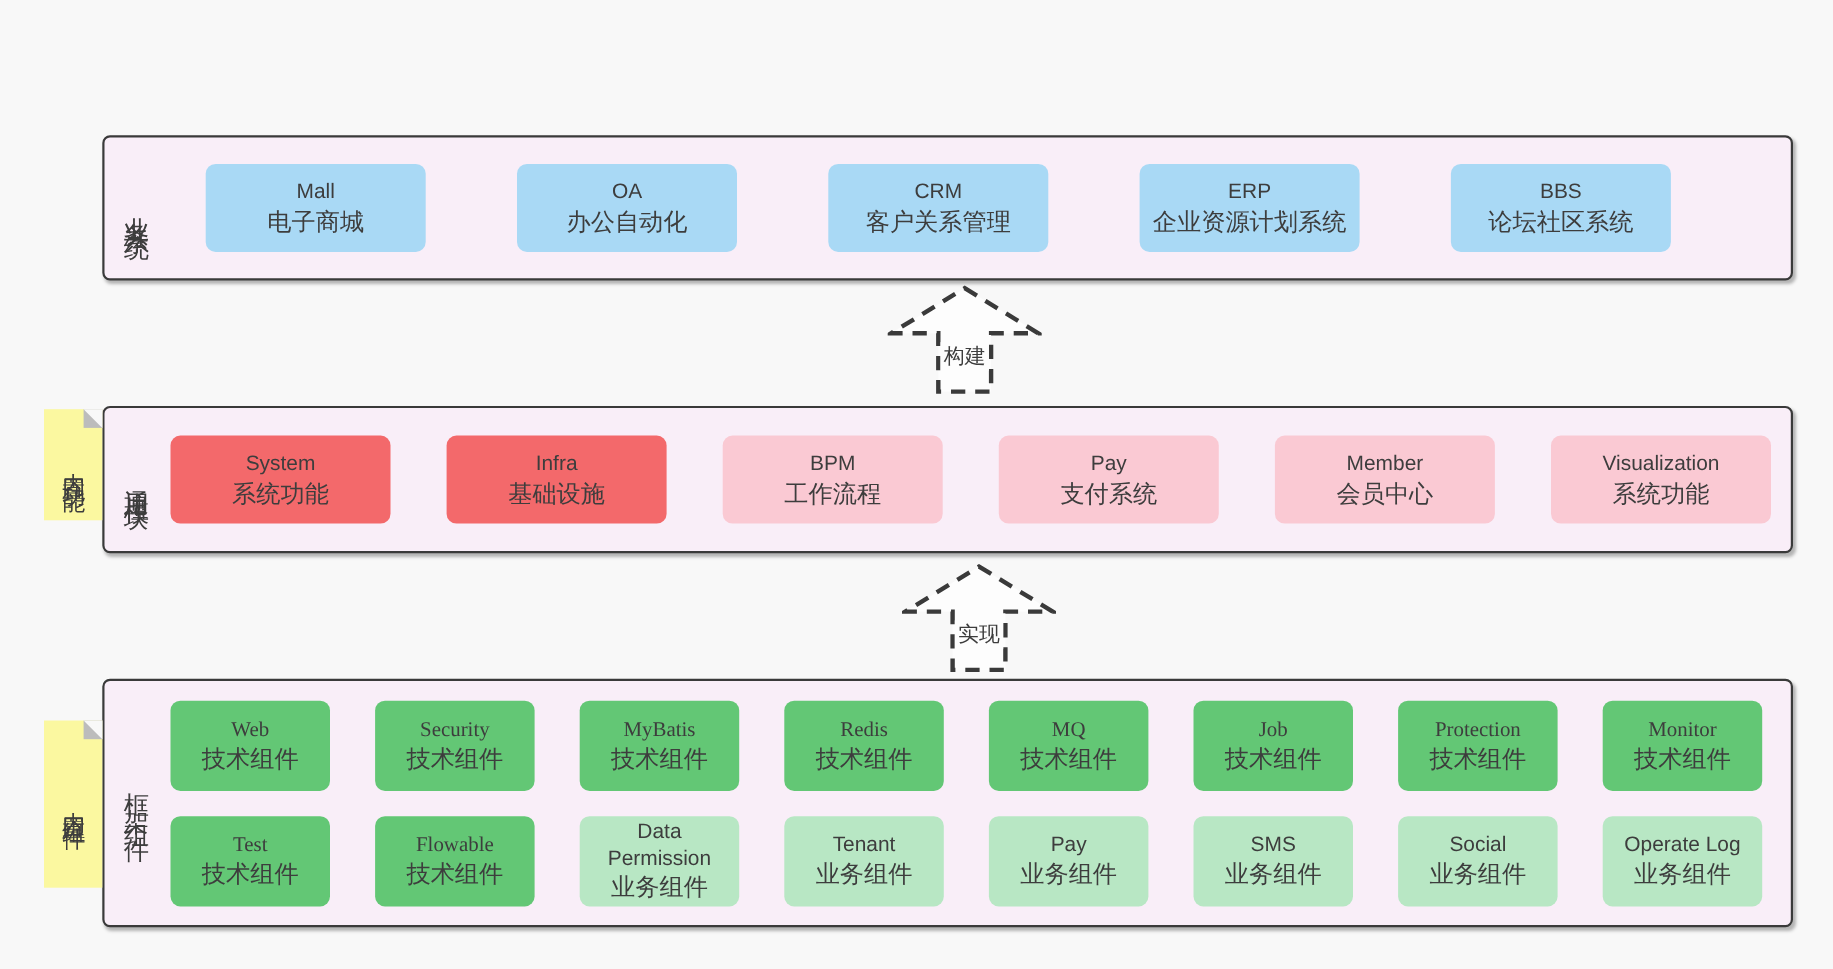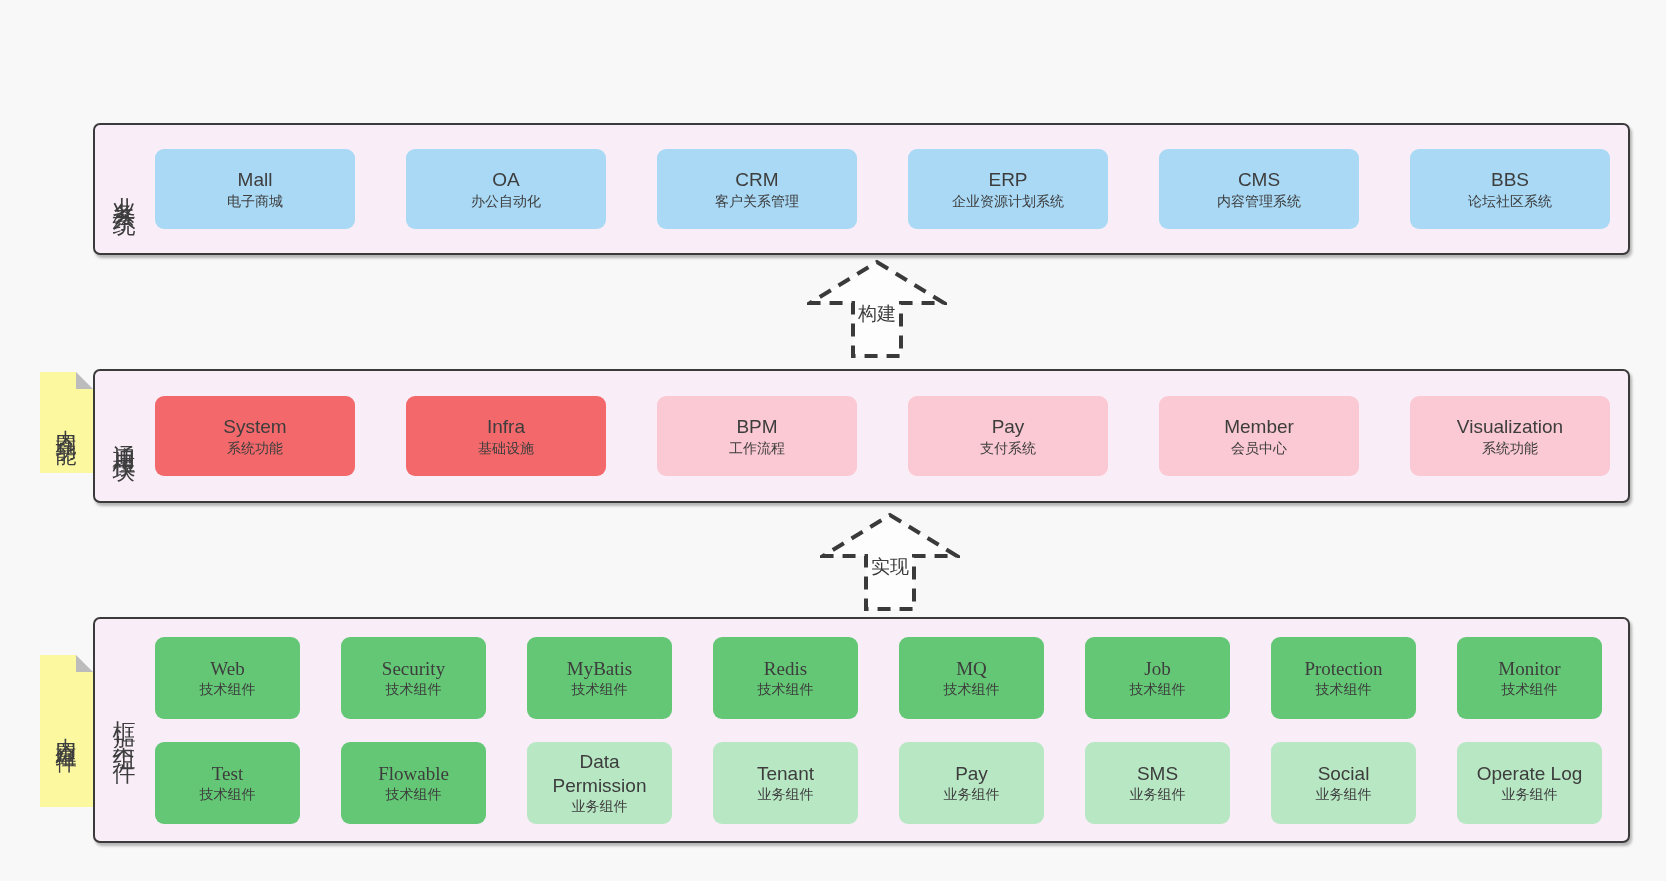--- a/index.html
+++ b/index.html
@@ -35,31 +35,31 @@
   .band3 .rows{display:flex;flex-direction:column;gap:23px;}
   .band3 .boxrow{gap:41px;}
   
   .box{
     width:200px;height:80px;border-radius:9px;
     display:flex;flex-direction:column;justify-content:center;align-items:center;
     text-align:center;line-height:1.32;flex:0 0 auto;
   }
   .band3 .box{width:145px;height:82px;line-height:1.25;padding:0 8px;}
   .box-title{font-size:19px;}
-  .box-sub{font-size:14px;}
-  .blue{background:var(--blue);} .red{background:var(--red);}
+  .box-sub{font-size:22px;}
+  .blue{background:var(--blue);margin-left:32px;} .red{background:var(--red);}
   .pink{background:var(--pink);} .green{background:var(--green);font-family:Liberation Serif, serif;}
   .lightgreen{background:var(--lightgreen);}
   
   .arrow{position:absolute;width:140px;height:100px;}
   .arrow1{left:807px;top:259px;}
   .arrow2{left:820px;top:512px;}
   .arrow svg{display:block;width:100%;height:100%;}
   .arrow-label{
-    position:absolute;left:50%;top:42px;transform:translateX(-50%);
+    position:absolute;left:50%;top:52px;transform:translateX(-50%);
     background:#fdfdfd;font-size:19px;padding:0 3px;white-space:nowrap;
   }
   
   .sticky{
     position:absolute;left:40px;width:53px;background:var(--yellow);
     display:flex;align-items:center;justify-content:center;z-index:3;
   }
   .sticky1{top:372px;height:101px;}
   .sticky2{top:655px;height:152px;}
   .sticky-text{
@@ -86,24 +86,20 @@
       <div class="box-title">OA</div>
       <div class="box-sub">办公自动化</div>
     </div>
     <div class="box blue">
       <div class="box-title">CRM</div>
       <div class="box-sub">客户关系管理</div>
     </div>
     <div class="box blue">
       <div class="box-title">ERP</div>
       <div class="box-sub">企业资源计划系统</div>
-    </div>
-    <div class="box blue">
-      <div class="box-title">CMS</div>
-      <div class="box-sub">内容管理系统</div>
     </div>
     <div class="box blue">
       <div class="box-title">BBS</div>
       <div class="box-sub">论坛社区系统</div>
     </div>
   </div>
 </div>
 
 <div class="arrow arrow1">
   <svg viewBox="0 0 140 100">

